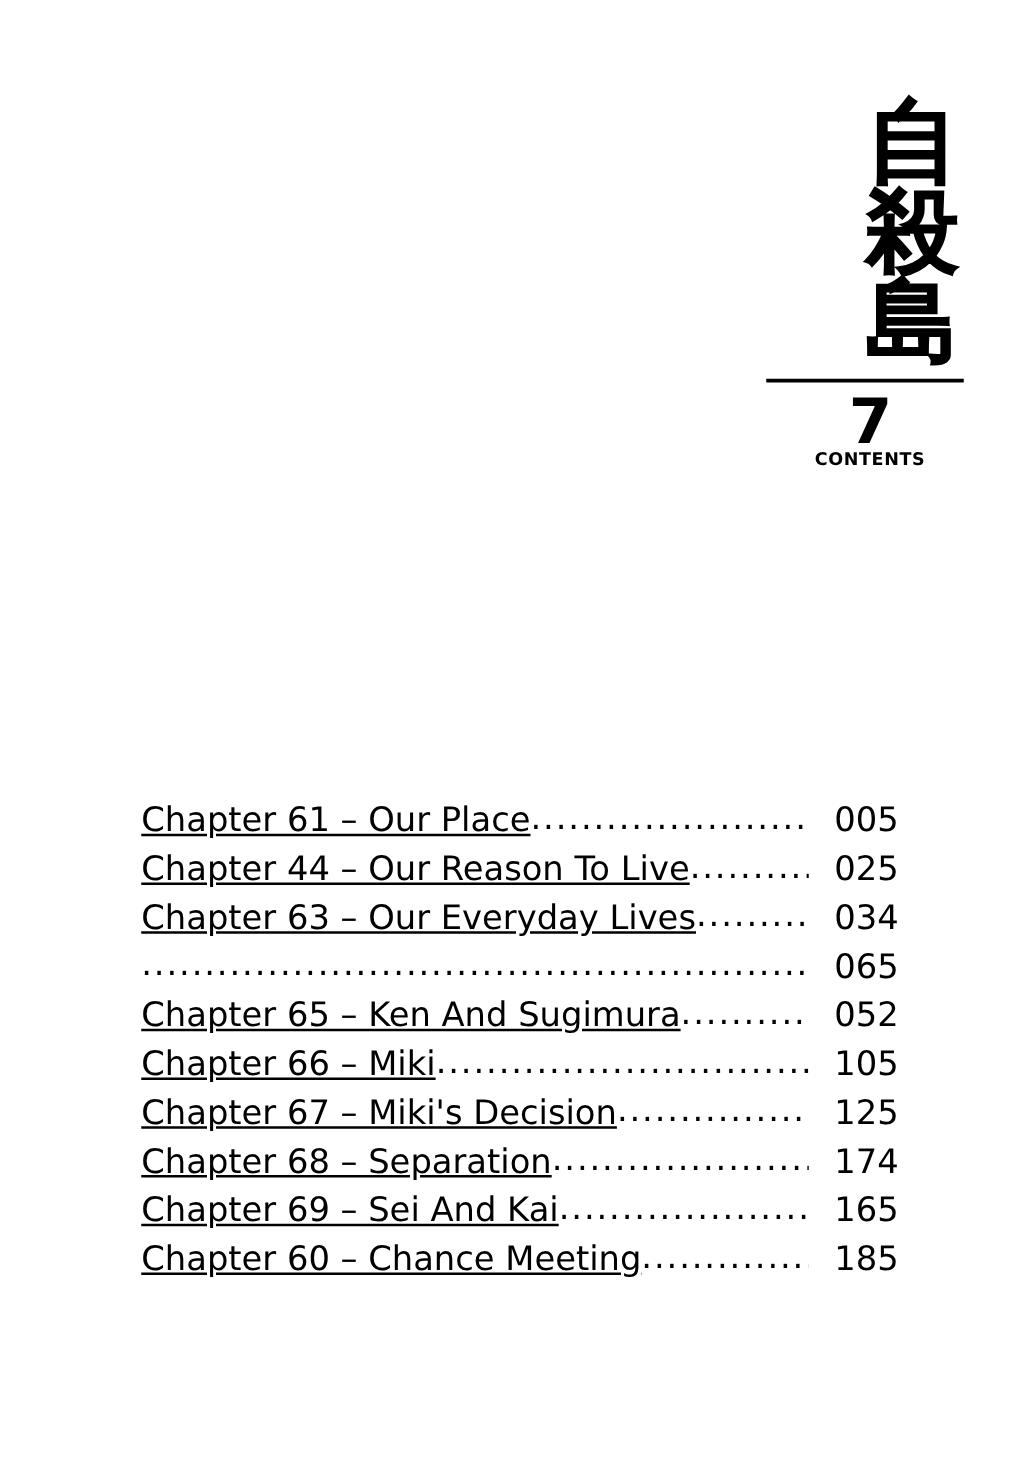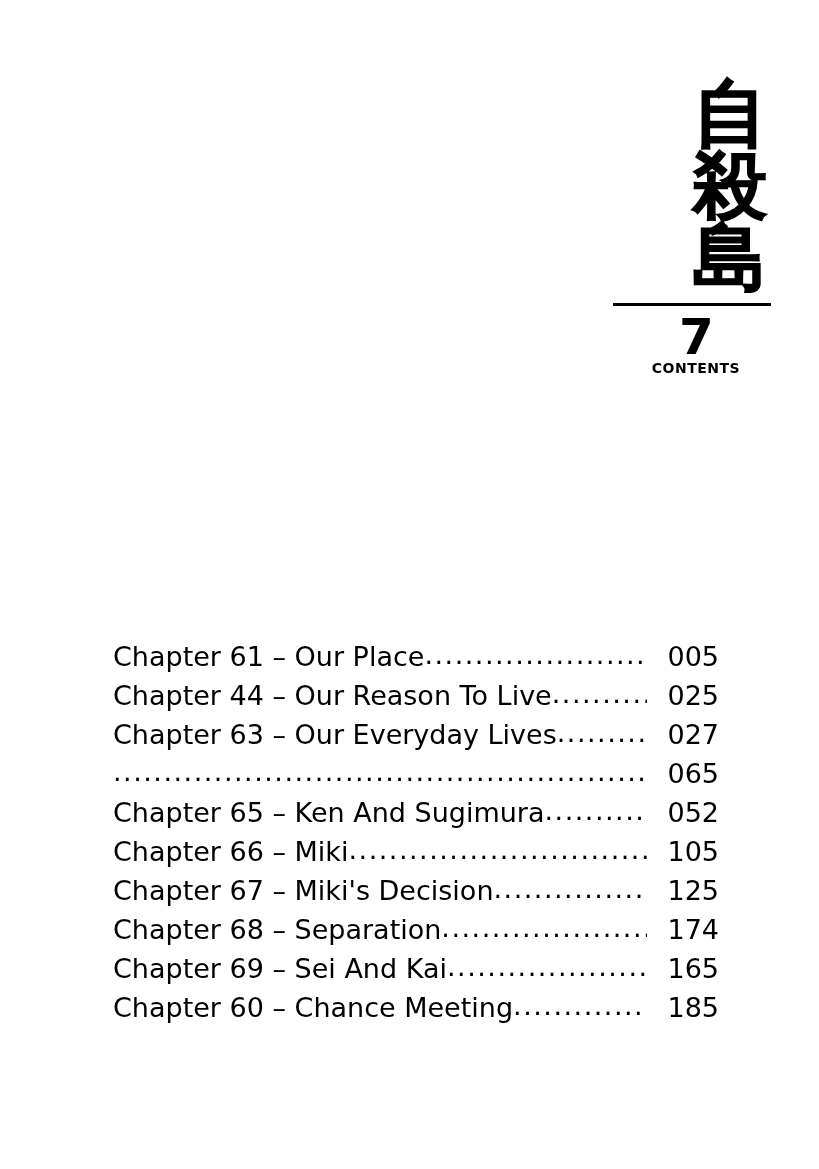--- a/index.html
+++ b/index.html
@@ -78,20 +78,21 @@
     display: flex;
     align-items: baseline;
     font-family: "DejaVu Sans", sans-serif;
     font-size: 27px;
     line-height: 39px;
     white-space: nowrap;
     color: #000;
   }
   .toc-title {
     flex: 0 0 auto;
+    text-decoration: underline;
   }
   .toc-dots {
     flex: 1 1 auto;
     overflow: hidden;
     white-space: nowrap;
     font-size: 27px;
     letter-spacing: 1.5px;
     margin: 0 0px;
     transform: translateY(-2px);
   }
@@ -127,21 +128,21 @@
 
     <div class="toc-row">
       <span class="toc-title">Chapter 44 – Our Reason To Live</span>
       <span class="toc-dots">................................................................................</span>
       <span class="toc-page">025</span>
     </div>
 
     <div class="toc-row">
       <span class="toc-title">Chapter 63 – Our Everyday Lives</span>
       <span class="toc-dots">................................................................................</span>
-      <span class="toc-page">027</span>
+      <span class="toc-page">034</span>
     </div>
 
     <div class="toc-row">
       <span class="toc-dots">................................................................................</span>
       <span class="toc-page">065</span>
     </div>
 
     <div class="toc-row">
       <span class="toc-title">Chapter 65 – Ken And Sugimura</span>
       <span class="toc-dots">................................................................................</span>

